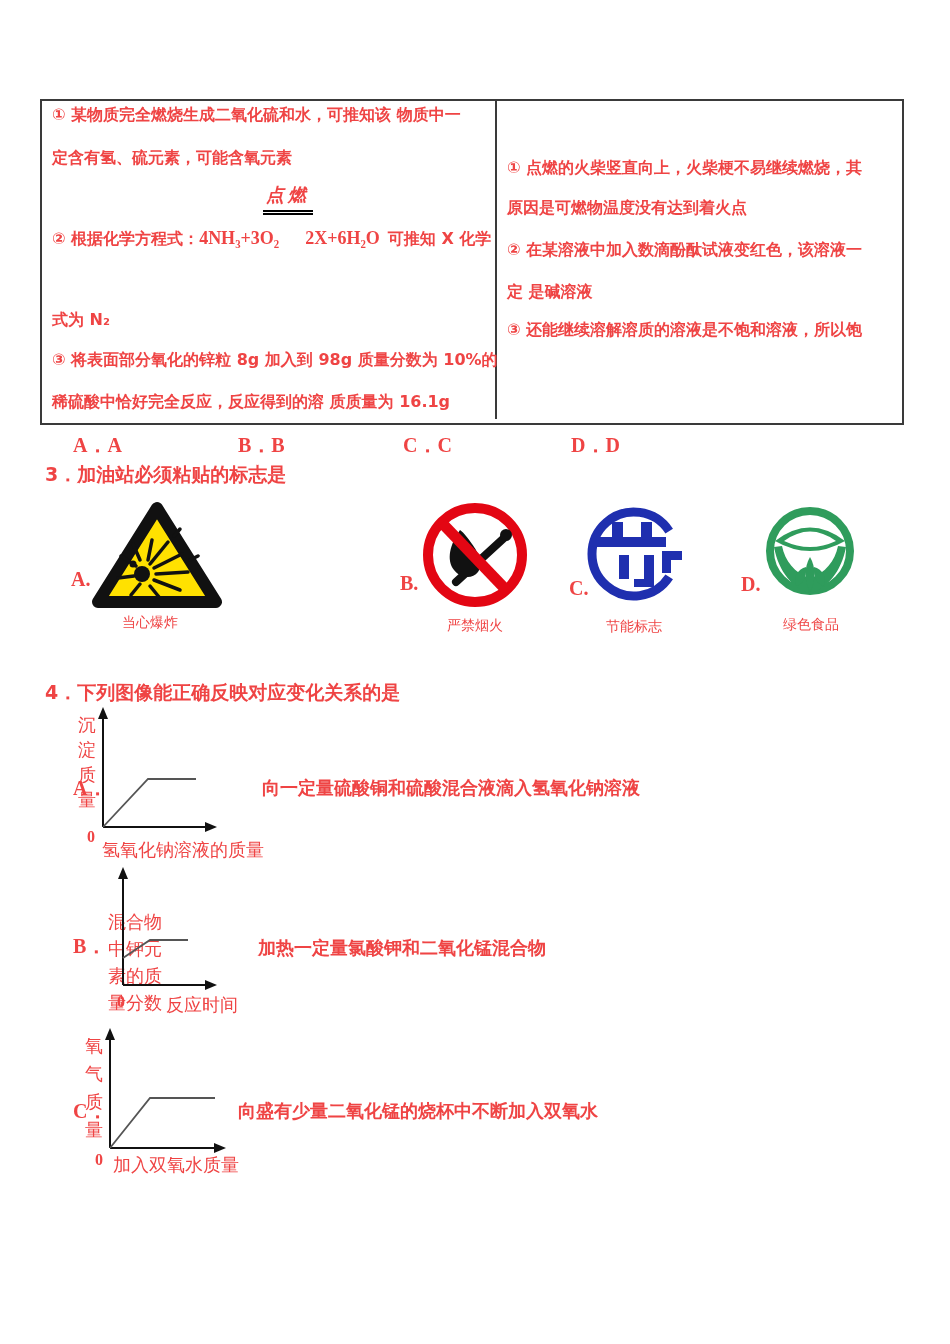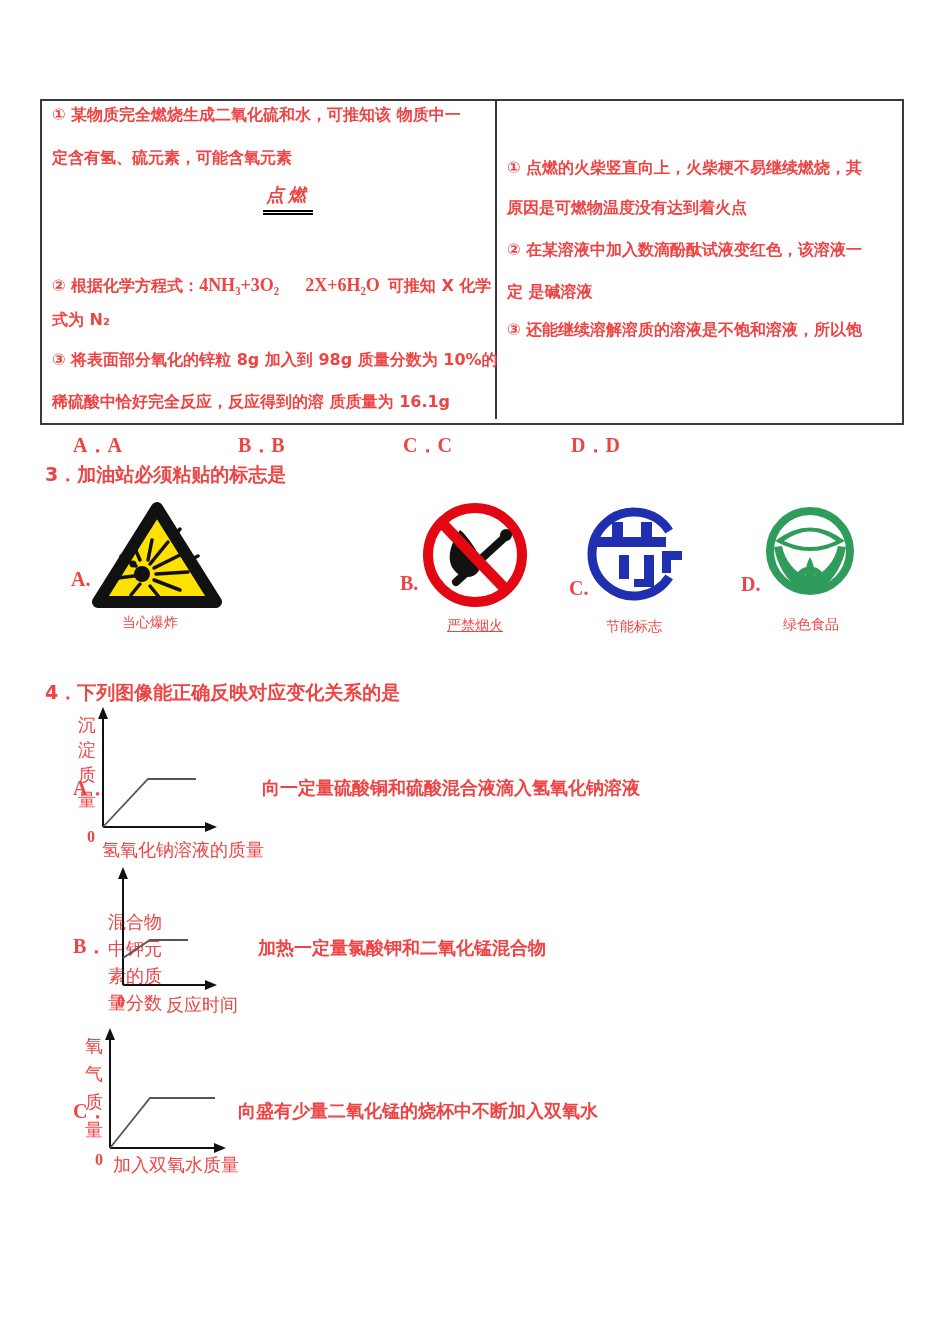--- a/index.html
+++ b/index.html
@@ -28,21 +28,21 @@
   <div class="abs tableframe" style="left:40px;top:99px;width:860px;height:322px;"></div>
   <div class="abs tdivider" style="left:495px;top:101px;width:2px;height:318px;"></div>
 
   <div class="abs cn" style="left:52px;top:105px;">① 某物质完全燃烧生成二氧化硫和水，可推知该 物质中一</div>
   <div class="abs cn" style="left:52px;top:148px;">定含有氢、硫元素，可能含氧元素</div>
 
   <div class="abs" style="left:258px;top:183px;width:60px;text-align:center;">
     <span class="cond">点燃</span>
   </div>
 
-  <div class="abs" style="left:52px;top:228px;display:flex;align-items:baseline;margin-top:47px;">
+  <div class="abs" style="left:52px;top:228px;display:flex;align-items:baseline;">
     <span class="cn">② 根据化学方程式：</span>
     <span class="formula">4NH₃+3O₂</span>
     <span class="formula" style="margin-left:26px;">2X+6H₂O</span>
     <span class="cn" style="margin-left:8px;">可推知 X 化学</span>
   </div>
 
   <div class="abs cn" style="left:52px;top:310px;">式为 N₂</div>
   <div class="abs cn" style="left:52px;top:350px;">③ 将表面部分氧化的锌粒 8g 加入到 98g 质量分数为 10%的</div>
   <div class="abs cn" style="left:52px;top:392px;">稀硫酸中恰好完全反应，反应得到的溶 质质量为 16.1g</div>
 
@@ -82,21 +82,21 @@
   <div class="abs signlabel" style="left:92px;top:614px;width:116px;">当心爆炸</div>
 
   <div class="abs letter" style="left:372px;top:572px;">B.</div>
   <svg class="abs" style="left:420px;top:502px;" width="110" height="106" viewBox="0 0 110 106">
     <circle cx="55" cy="53" r="47" fill="#fff" stroke="#E30613" stroke-width="10"></circle>
     <path d="M40,28 C30,42 26,58 34,68 C40,76 52,78 58,70 C64,62 58,50 52,42 C48,36 44,31 40,28 Z" fill="#111"></path>
     <path d="M36,80 L84,36" stroke="#111" stroke-width="8" stroke-linecap="round"></path>
     <circle cx="86" cy="33" r="6" fill="#111"></circle>
     <path d="M22,21 L89,91" stroke="#E30613" stroke-width="11" stroke-linecap="butt"></path>
   </svg>
-  <div class="abs signlabel" style="left:422px;top:617px;width:106px;text-decoration:underline;">严禁烟火</div>
+  <div class="abs signlabel" style="left:422px;top:617px;width:106px;">严禁烟火</div>
 
   <div class="abs letter" style="left:541px;top:577px;">C.</div>
   <svg class="abs" style="left:584px;top:501px;" width="100" height="103" viewBox="0 0 100 103">
     <path d="M85.2,30.1 A42,42 0 1 0 85.2,75.9" fill="none" stroke="#1F2FAF" stroke-width="9"></path>
     <rect x="10" y="36" width="72" height="10" fill="#1F2FAF"></rect>
     <rect x="28" y="21" width="11" height="15" fill="#1F2FAF"></rect>
     <rect x="57" y="21" width="11" height="15" fill="#1F2FAF"></rect>
     <path d="M78,50 h20 v9 h-11 v13 h-9 z" fill="#1F2FAF"></path>
     <rect x="35" y="54" width="10" height="24" fill="#1F2FAF"></rect>
     <path d="M60,54 h10 v32 h-20 v-8 h10 z" fill="#1F2FAF"></path>

